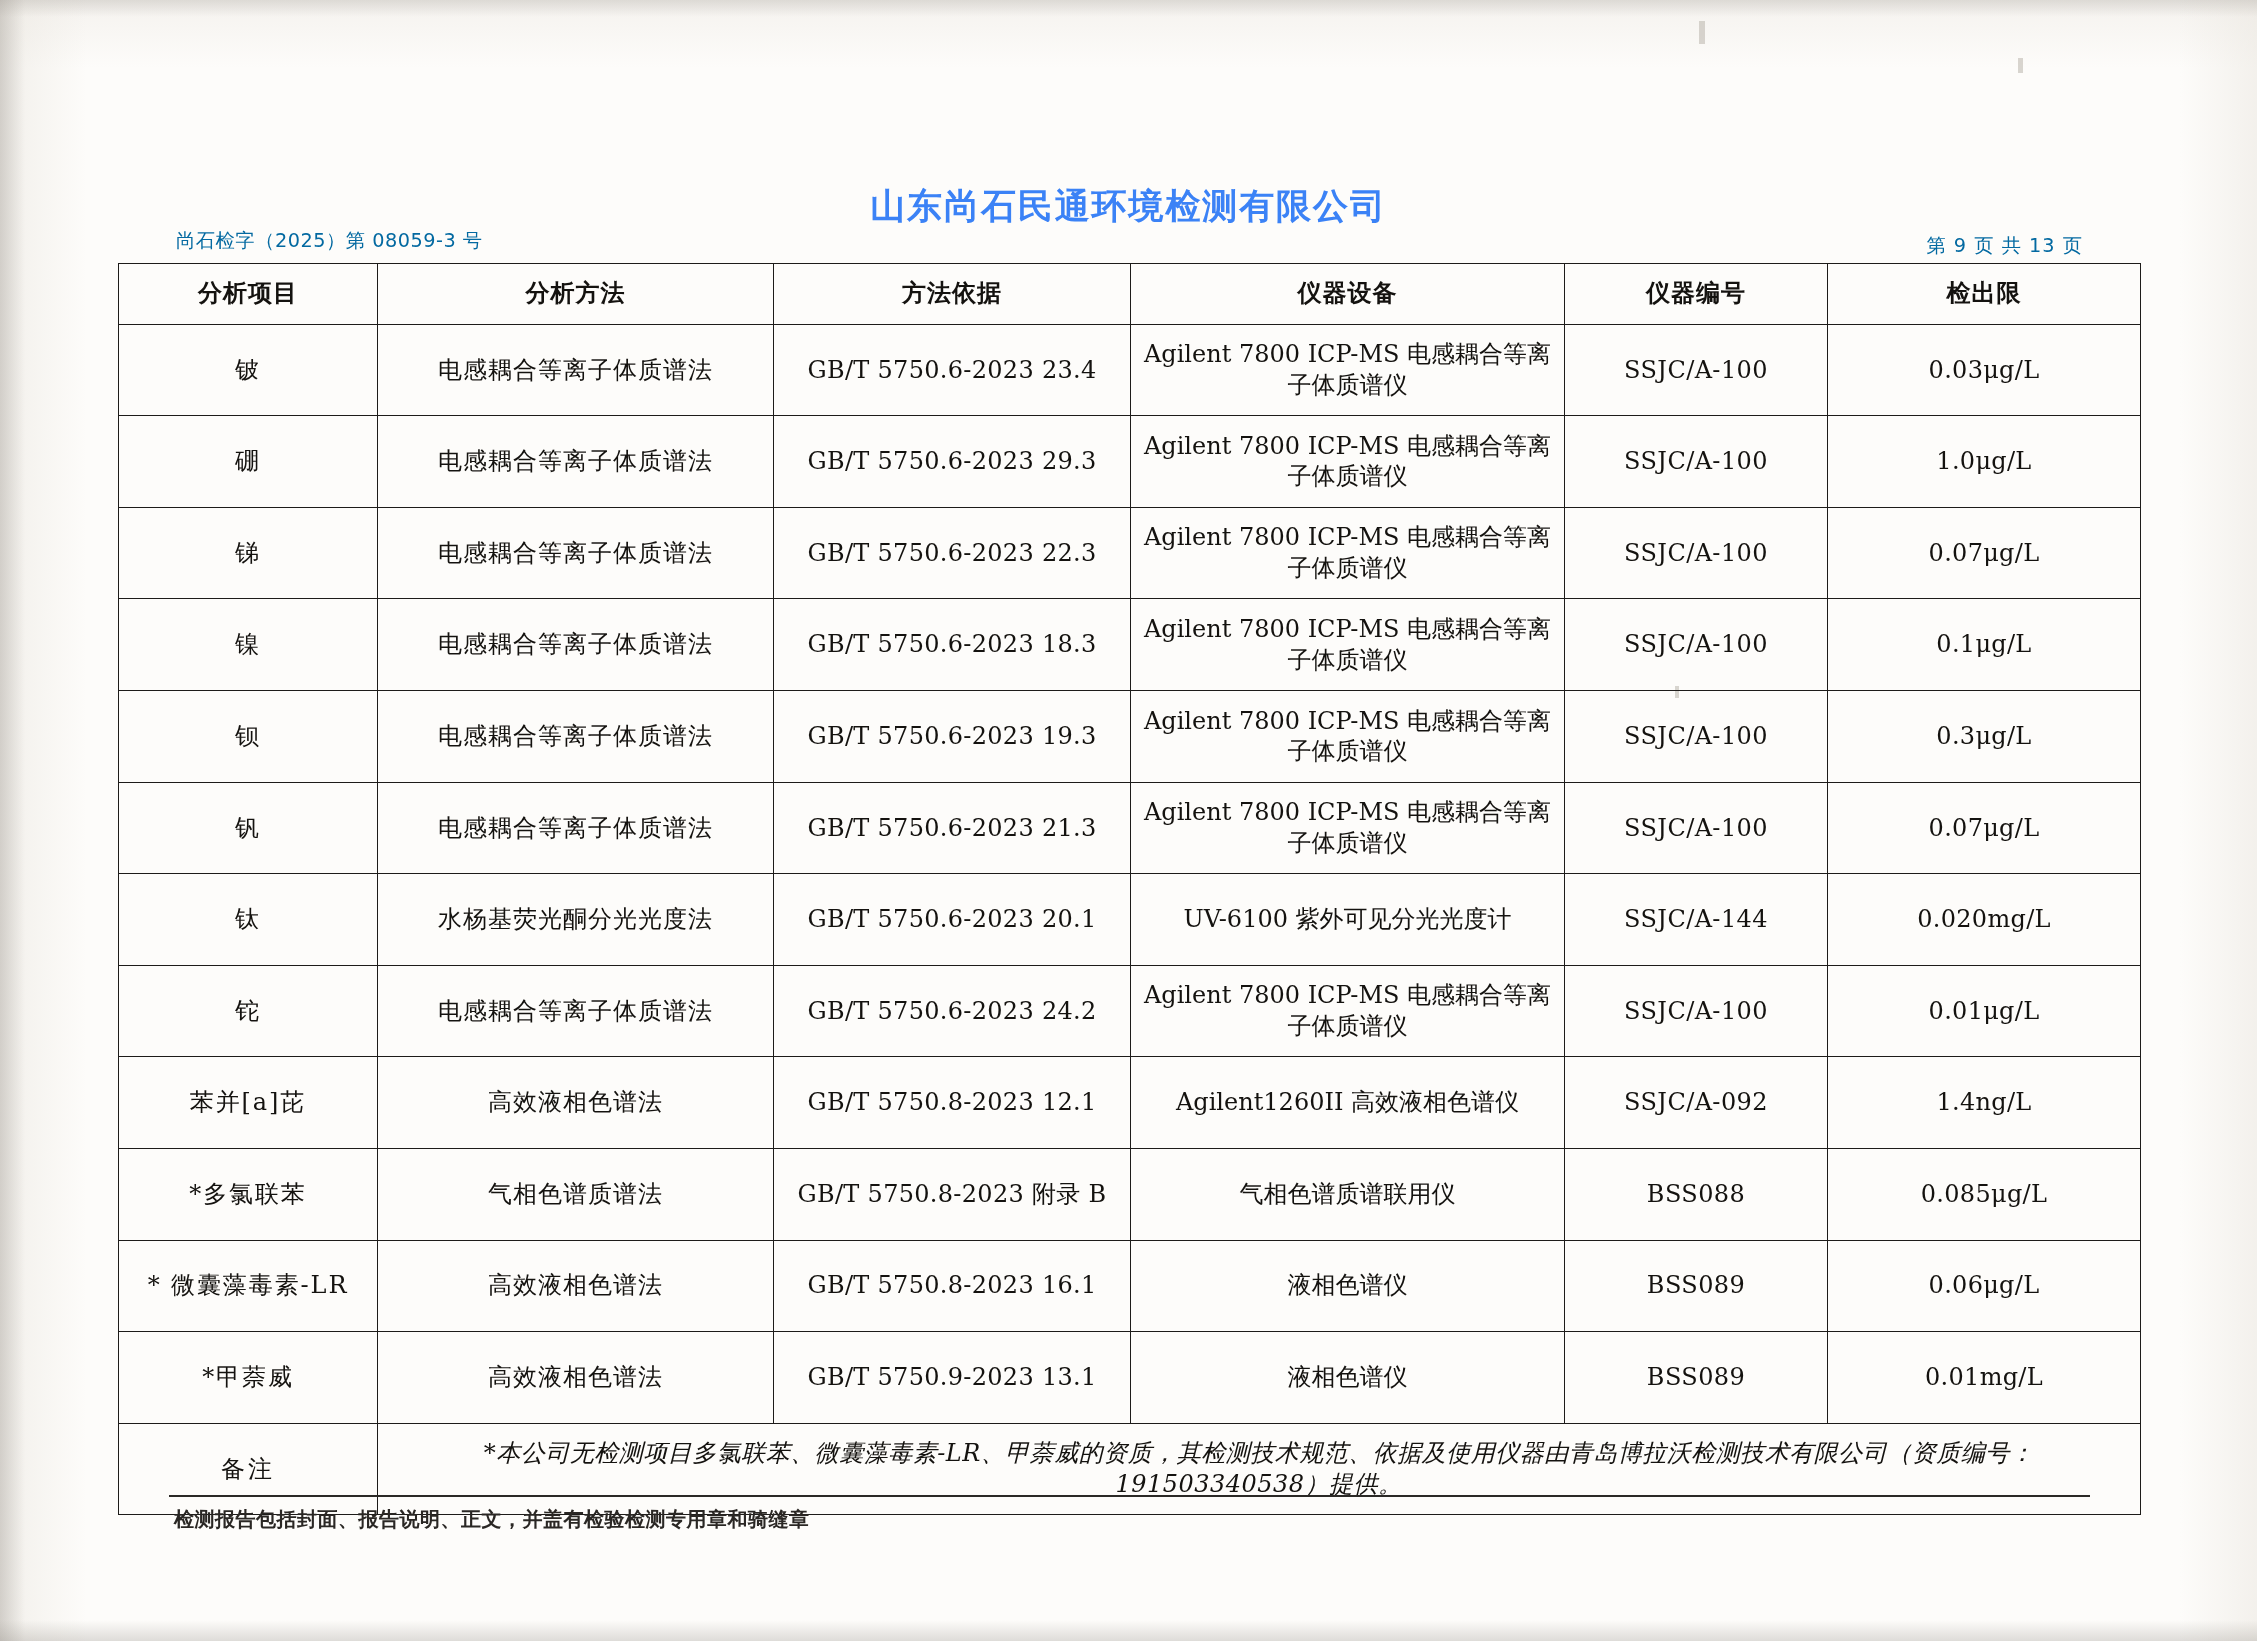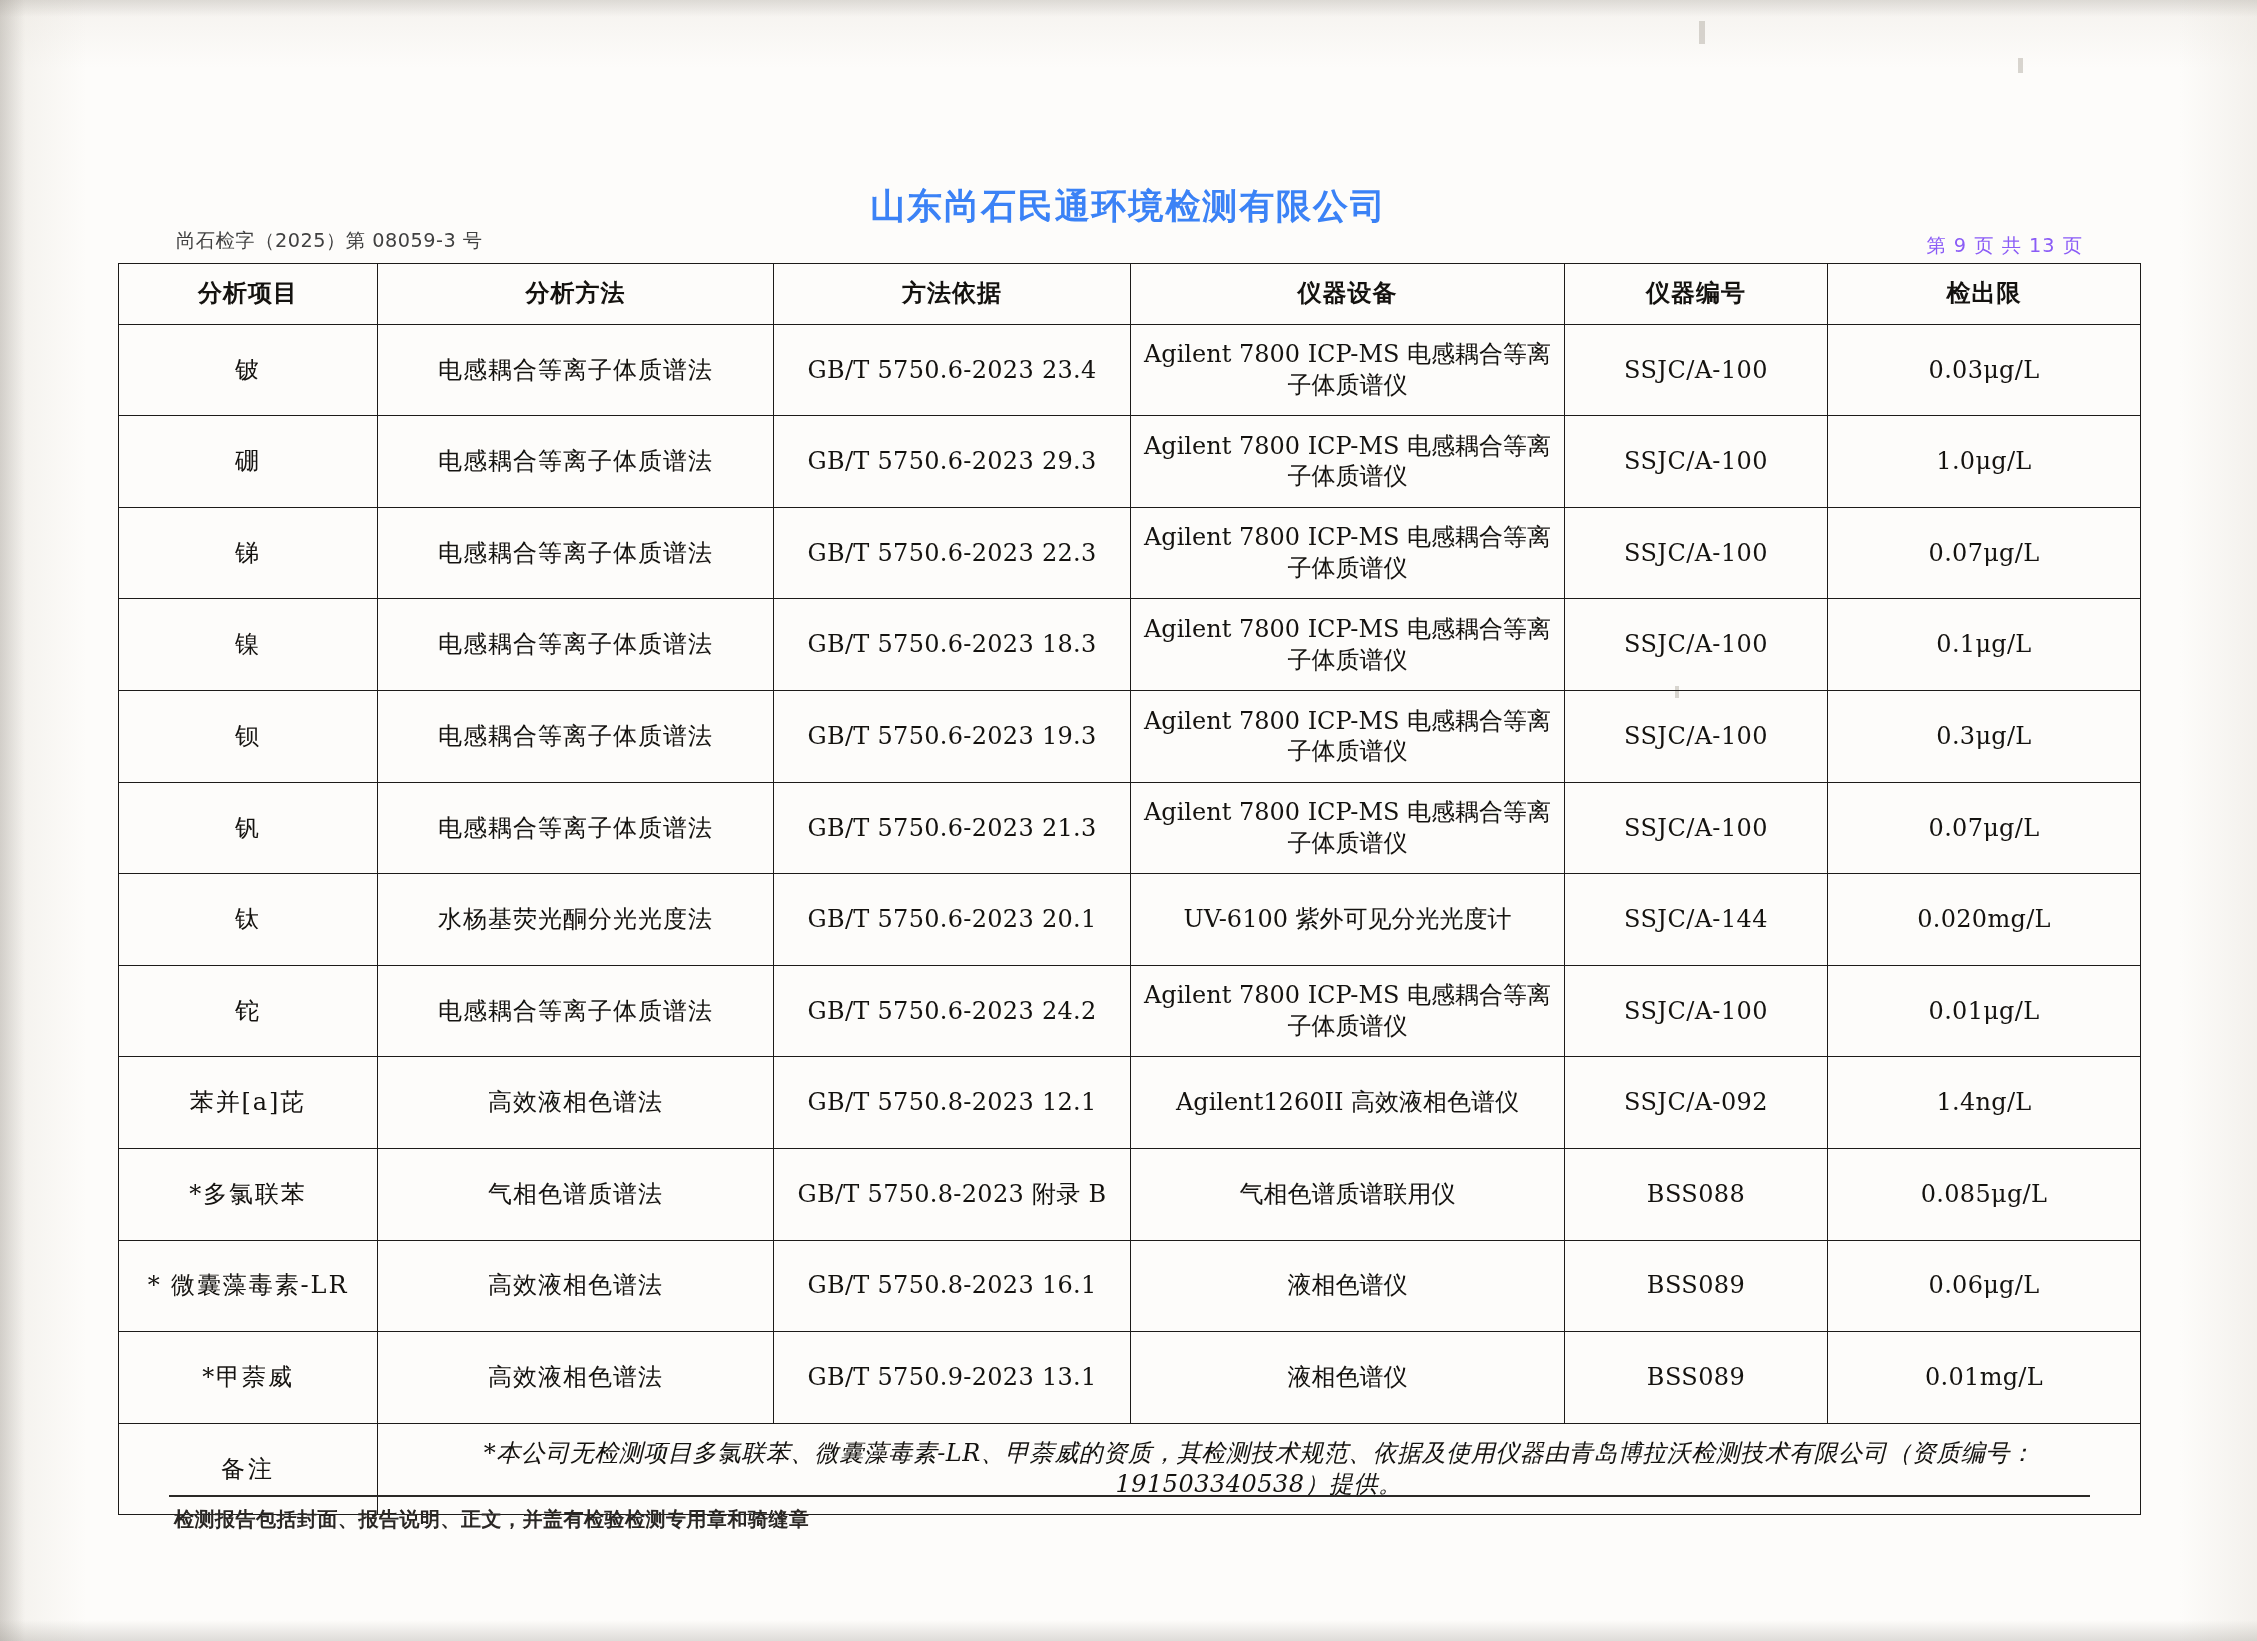--- a/index.html
+++ b/index.html
@@ -58,31 +58,31 @@
     color: #3b82f6;
   }
 
   .doc-no {
     position: absolute;
     left: 176px;
     top: 227px;
     font-family: "DejaVu Sans", sans-serif;
     font-size: 19.3px;
     letter-spacing: 0.5px;
-    color: #404040;
+    color: #0369a1;
   }
 
   .page-no {
     position: absolute;
     right: 174px;
     top: 232px;
     font-family: "DejaVu Sans", sans-serif;
     font-size: 19.3px;
     letter-spacing: 1px;
-    color: #8b5cf6;
+    color: #0369a1;
   }
 
   table.report {
     position: absolute;
     left: 118px;
     top: 263px;
     width: 2022px;
     border-collapse: collapse;
     table-layout: fixed;
   }

